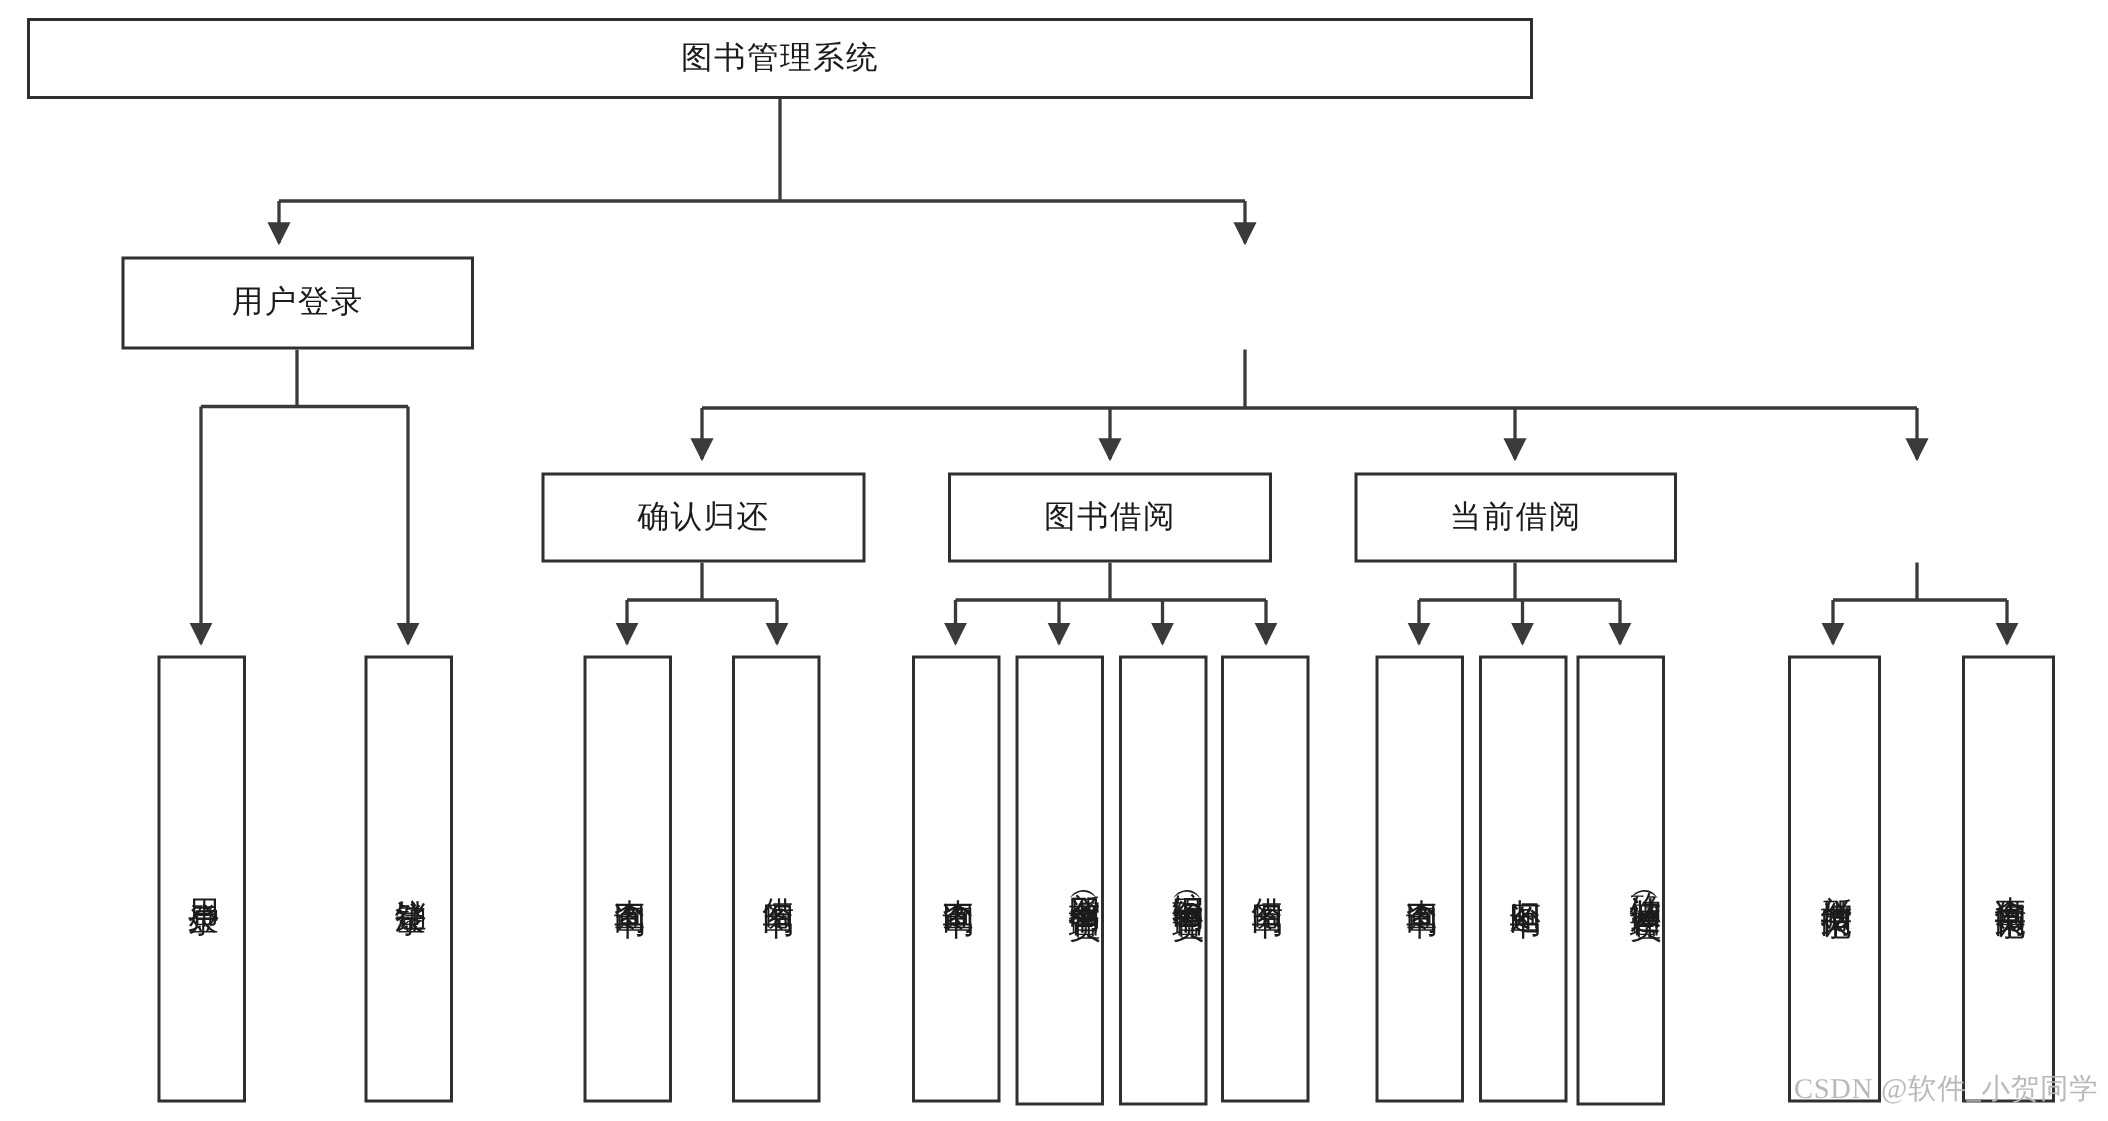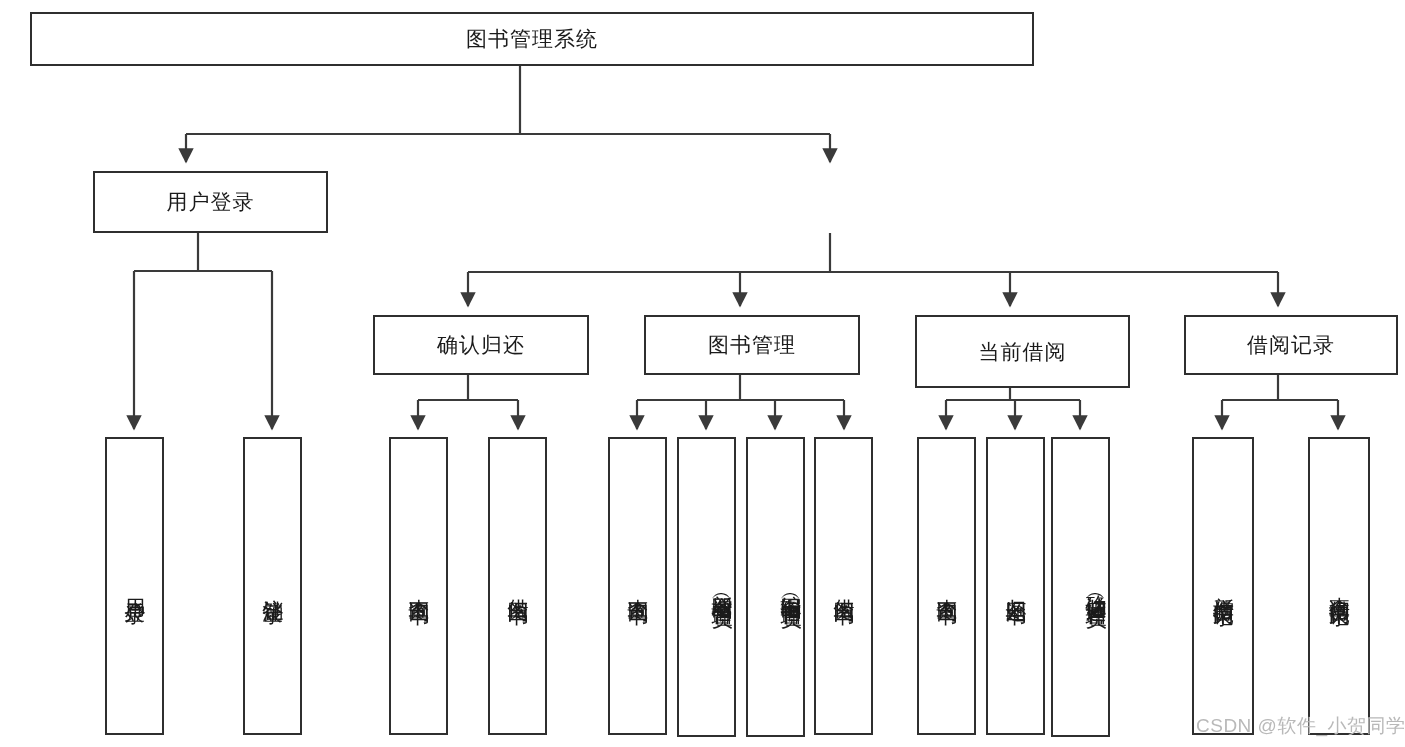--- a/index.html
+++ b/index.html
@@ -35,40 +35,40 @@
     display: flex;
     align-items: center;
     justify-content: center;
     text-align: center;
     overflow: hidden;
   }
   .node.horiz {
     font-size: 21px;
     letter-spacing: 1px;
     line-height: 1.2;
-    margin-left: 12px;
   }
   .node.vert {
     writing-mode: vertical-rl;
     text-orientation: upright;
     font-size: 21px;
     line-height: 1.18;
     letter-spacing: 2px;
     padding: 4px 0;
   }
   .node.vert.top-align {
     align-items: flex-start;
   }
   .watermark {
     position: absolute;
     color: #b9b9b9;
     font-size: 19px;
     letter-spacing: 0.5px;
     white-space: nowrap;
     pointer-events: none;
+    font-family: Liberation Serif, serif;
   }
 </style>
 </head>
 <body>
 
 <div id="diagram-root">
 
   <svg class="wires" viewBox="0 0 1405 747">
     <defs>
       <marker id="arrow" viewBox="0 0 10 10" refX="9" refY="5" markerWidth="7" markerHeight="7" orient="auto-start-reverse">
@@ -117,23 +117,22 @@
       <path d="M 1222 400 L 1222 429" marker-end="url(#arrow)"></path>
       <path d="M 1338 400 L 1338 429" marker-end="url(#arrow)"></path>
     </g>
   </svg>
 
   <div class="node horiz" style="left:18px; top:12px; width:1004px; height:54px;">图书管理系统</div>
 
   <div class="node horiz" style="left:81px; top:171px; width:235px; height:62px;">用户登录</div>
 
   <div class="node horiz" style="left:361px; top:315px; width:216px; height:60px;">确认归还</div>
-  <div class="node horiz" style="left:632px; top:315px; width:216px; height:60px;">图书管理</div>
-  <div class="node horiz" style="left:903px; top:315px; width:215px; height:73px;">当前借阅</div>
-  <div class="node horiz" style="left:1172px; top:315px; width:214px; height:60px;">借阅记录</div>
+  <div class="node horiz" style="left:632px; top:315px; width:216px; height:60px;">图书借阅</div>
+  <div class="node horiz" style="left:903px; top:315px; width:215px; height:60px;">当前借阅</div>
 
   <div class="node vert" style="left:105px; top:437px; width:59px; height:298px;">用户登录</div>
   <div class="node vert" style="left:243px; top:437px; width:59px; height:298px;">注销登录</div>
 
   <div class="node vert" style="left:389px; top:437px; width:59px; height:298px;">查询图书</div>
   <div class="node vert" style="left:488px; top:437px; width:59px; height:298px;">借阅图书</div>
 
   <div class="node vert" style="left:608px; top:437px; width:59px; height:298px;">查询图书</div>
   <div class="node vert top-align" style="left:677px; top:437px; width:59px; height:300px;">新增图书（管理员）</div>
   <div class="node vert top-align" style="left:746px; top:437px; width:59px; height:300px;">编辑图书（管理员）</div>

